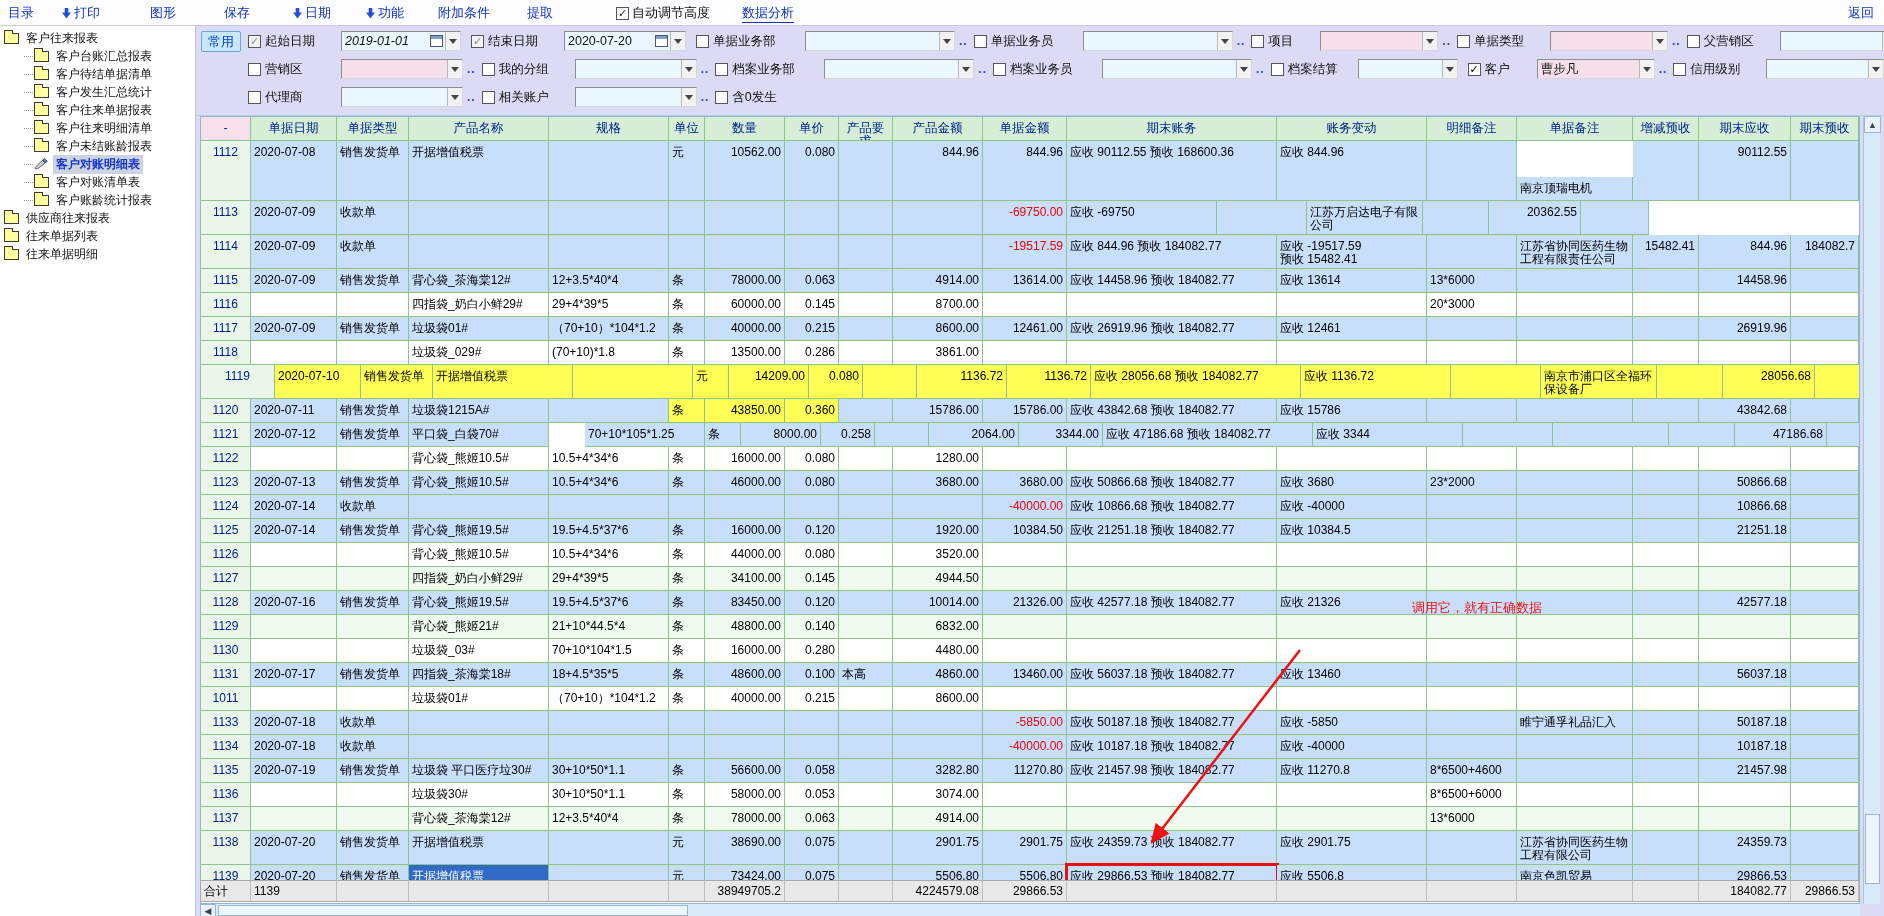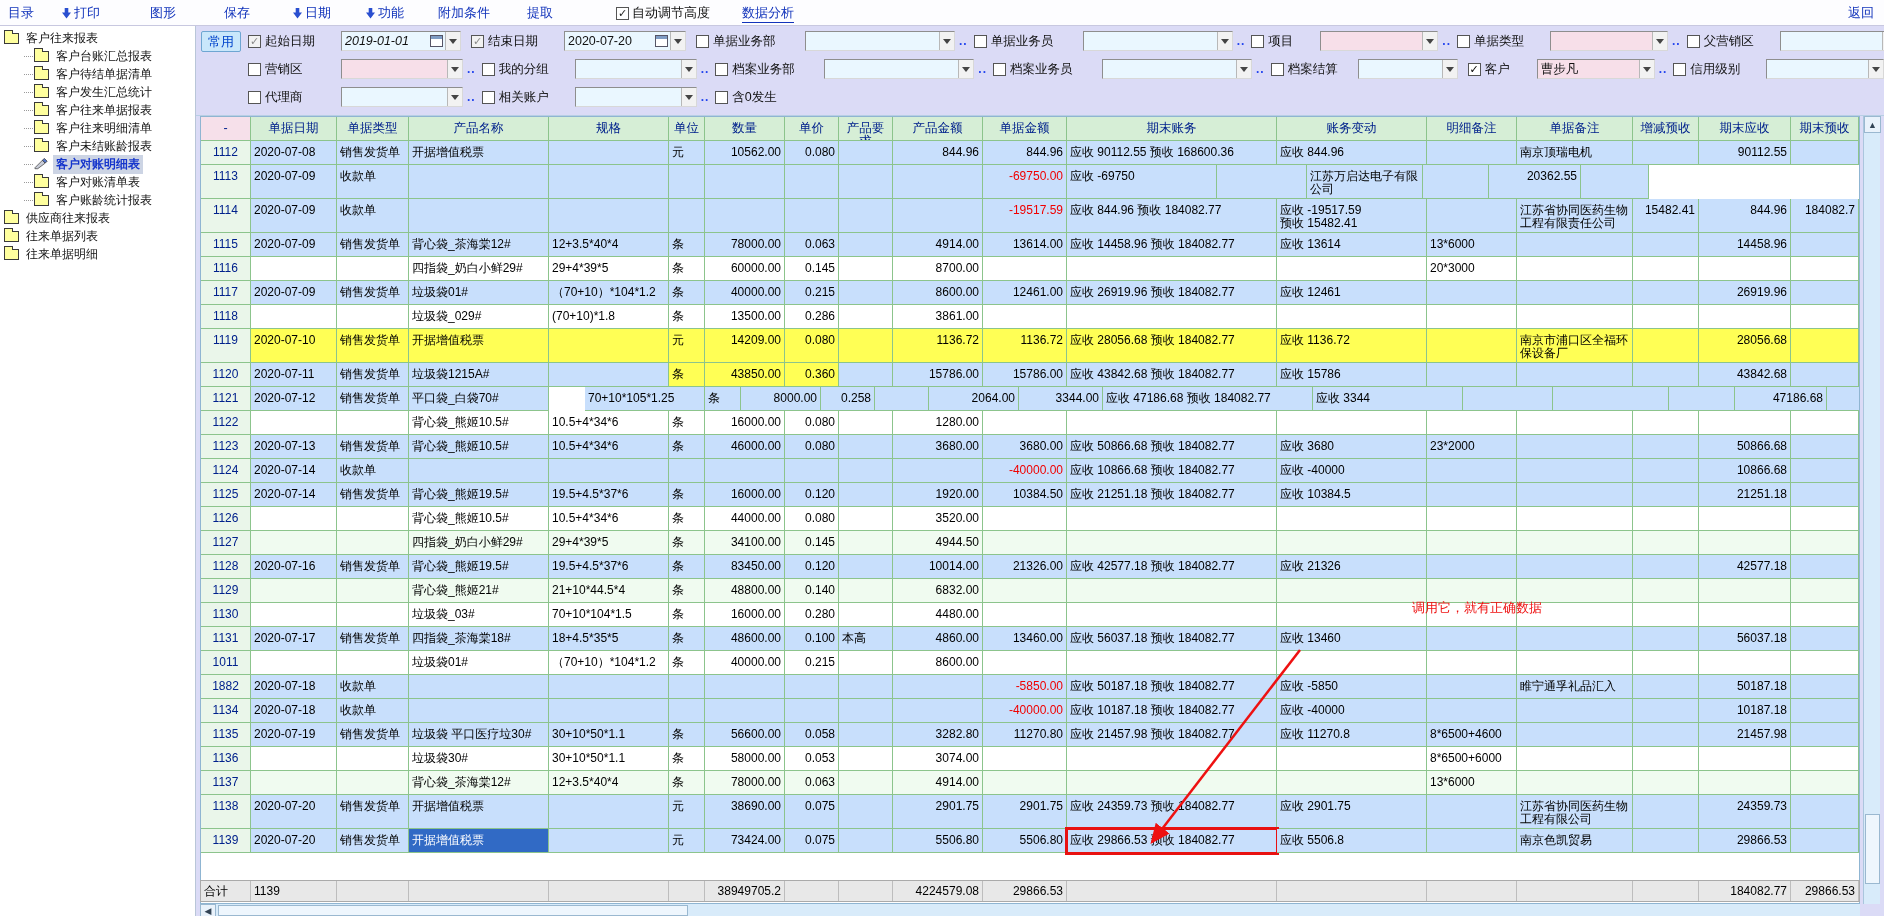--- a/index.html
+++ b/index.html
@@ -415,21 +415,21 @@
           <div class="cell" style="width: 120px;"></div>
           <div class="cell" style="width: 36px;">元</div>
           <div class="cell al-r" style="width: 80px;">10562.00</div>
           <div class="cell al-r" style="width: 54px;">0.080</div>
           <div class="cell" style="width: 54px;"></div>
           <div class="cell al-r" style="width: 90px;">844.96</div>
           <div class="cell al-r" style="width: 84px;">844.96</div>
           <div class="cell" style="width: 210px;">应收 90112.55   预收 168600.36</div>
           <div class="cell pre-line" style="width: 150px;">应收 844.96</div>
           <div class="cell" style="width: 90px;"></div>
-          <div class="cell" style="width: 116px;">南京顶瑞电机</div>
+          <div class="cell" style="width: 116px; margin-top: 36px;">南京顶瑞电机</div>
           <div class="cell al-r" style="width: 66px;"></div>
           <div class="cell al-r" style="width: 92px;">90112.55</div>
           <div class="cell al-r" style="width: 68px;"></div>
         </div>
         <div class="gr bg-blue">
           <div class="cell al-c rownum" style="width: 50px;">1113</div>
           <div class="cell" style="width: 86px;">2020-07-09</div>
           <div class="cell" style="width: 72px;">收款单</div>
           <div class="cell" style="width: 140px;"></div>
           <div class="cell" style="width: 120px;"></div>
@@ -541,21 +541,21 @@
           <div class="cell al-r" style="width: 84px;"></div>
           <div class="cell" style="width: 210px;"></div>
           <div class="cell pre-line" style="width: 150px;"></div>
           <div class="cell" style="width: 90px;"></div>
           <div class="cell" style="width: 116px;"></div>
           <div class="cell al-r" style="width: 66px;"></div>
           <div class="cell al-r" style="width: 92px;"></div>
           <div class="cell al-r" style="width: 68px;"></div>
         </div>
         <div class="gr bg-yellow">
-          <div class="cell al-c rownum" style="width: 50px;">1119</div>
+          <div class="cell al-c rownum" style="width: 74px;">1119</div>
           <div class="cell" style="width: 86px;">2020-07-10</div>
           <div class="cell" style="width: 72px;">销售发货单</div>
           <div class="cell" style="width: 140px;">开据增值税票</div>
           <div class="cell" style="width: 120px;"></div>
           <div class="cell" style="width: 36px;">元</div>
           <div class="cell al-r" style="width: 80px;">14209.00</div>
           <div class="cell al-r" style="width: 54px;">0.080</div>
           <div class="cell" style="width: 54px;"></div>
           <div class="cell al-r" style="width: 90px;">1136.72</div>
           <div class="cell al-r" style="width: 84px;">1136.72</div>
@@ -821,21 +821,21 @@
           <div class="cell al-r" style="width: 84px;"></div>
           <div class="cell" style="width: 210px;"></div>
           <div class="cell pre-line" style="width: 150px;"></div>
           <div class="cell" style="width: 90px;"></div>
           <div class="cell" style="width: 116px;"></div>
           <div class="cell al-r" style="width: 66px;"></div>
           <div class="cell al-r" style="width: 92px;"></div>
           <div class="cell al-r" style="width: 68px;"></div>
         </div>
         <div class="gr bg-blue">
-          <div class="cell al-c rownum" style="width: 50px;">1882</div>
+          <div class="cell al-c rownum" style="width: 50px;">1133</div>
           <div class="cell" style="width: 86px;">2020-07-18</div>
           <div class="cell" style="width: 72px;">收款单</div>
           <div class="cell" style="width: 140px;"></div>
           <div class="cell" style="width: 120px;"></div>
           <div class="cell" style="width: 36px;"></div>
           <div class="cell al-r" style="width: 80px;"></div>
           <div class="cell al-r" style="width: 54px;"></div>
           <div class="cell" style="width: 54px;"></div>
           <div class="cell al-r" style="width: 90px;"></div>
           <div class="cell al-r neg" style="width: 84px;">-5850.00</div>

